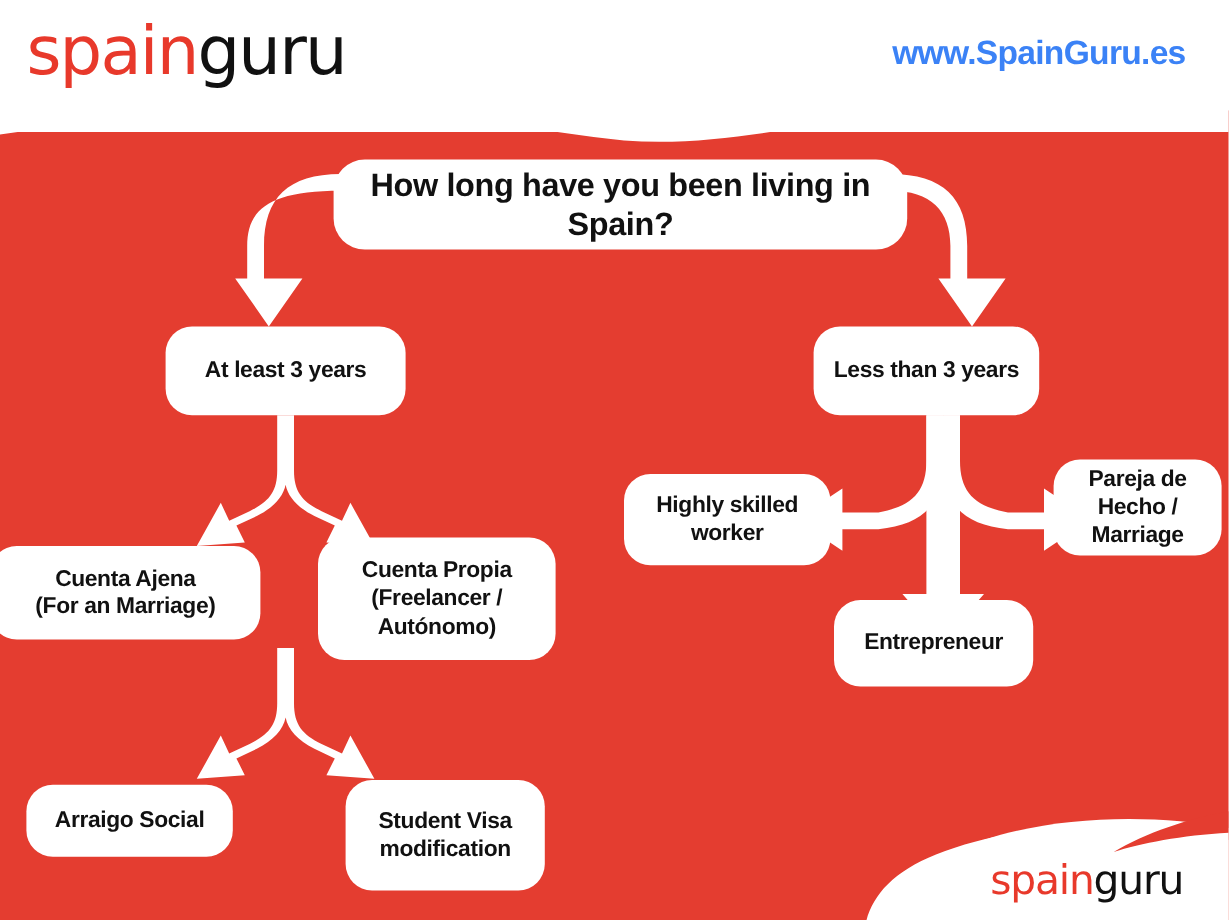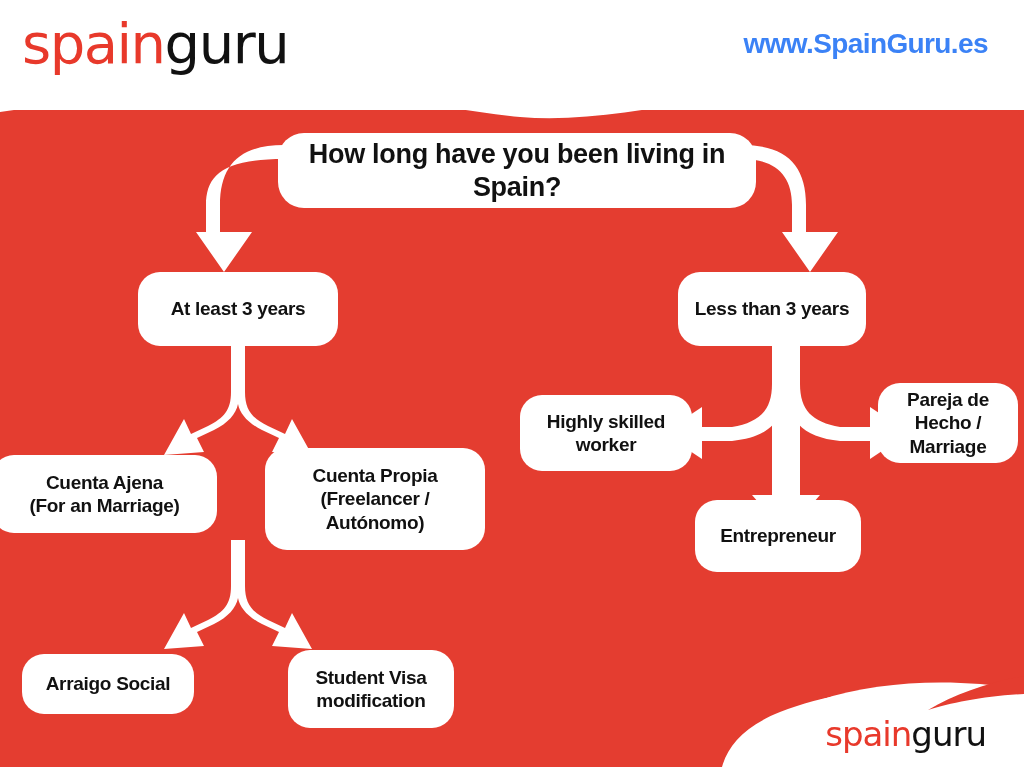--- a/index.html
+++ b/index.html
@@ -259,33 +259,33 @@
       <span>Less than 3 years</span>
     </div>
 
     <div class="node level2" style="left:-8px; top:455px; width:225px; height:78px;">
       <span>
         <span>Cuenta Ajena</span><br>
         <span>(For an Marriage)</span>
       </span>
     </div>
 
-    <div class="node level2" style="left:265px; top:448px; width:220px; height:102px;">
+    <div class="node level2" style="left:265px; top:448px; width:198px; height:102px;">
       <span>
         <span>Cuenta Propia</span><br>
         <span>(Freelancer /</span><br>
         <span>Autónomo)</span>
       </span>
     </div>
 
     <div class="node level3" style="left:22px; top:654px; width:172px; height:60px;">
       <span>Arraigo Social</span>
     </div>
 
-    <div class="node level3" style="left:288px; top:650px; width:166px; height:78px;">
+    <div class="node level3" style="left:288px; top:650px; width:166px; height:92px;">
       <span>
         <span>Student Visa</span><br>
         <span>modification</span>
       </span>
     </div>
 
     <div class="node level2" style="left:520px; top:395px; width:172px; height:76px;">
       <span>
         <span>Highly skilled</span><br>
         <span>worker</span>

